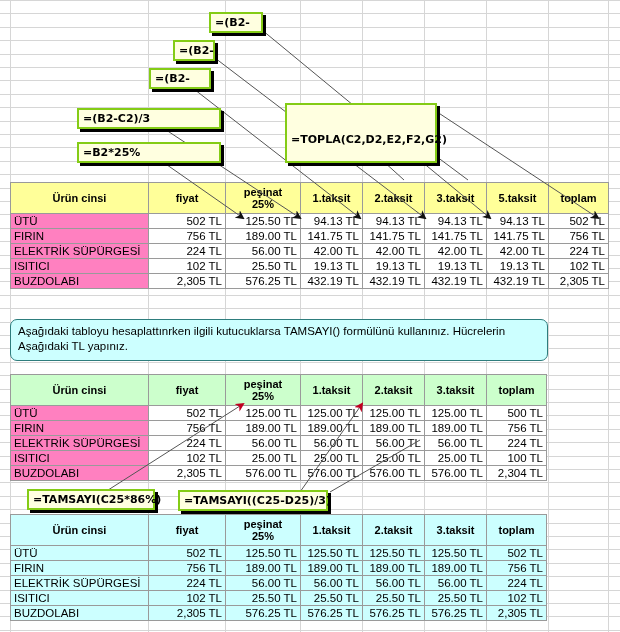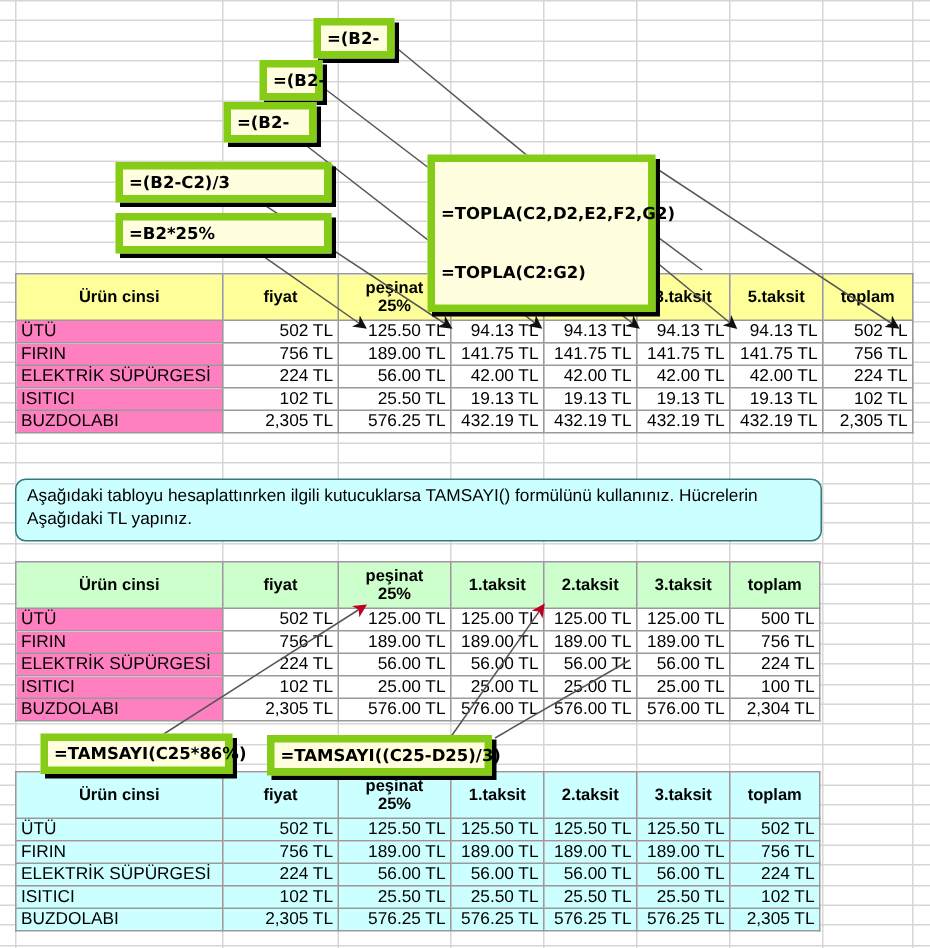--- a/index.html
+++ b/index.html
@@ -59,21 +59,21 @@
   
   #table3{left:10px;top:514px;width:530px;}
   #table3 thead th{background:#ccffff;}
   #table3 tbody td.lbl{background:#ccffff;}
   #table3 tbody td.num{background:#ccffff;}
 
   
   .callout{
     position:absolute;
     background:#ffffe0;
-    border:5px solid #84cc16;
+    border:2px solid #84cc16;
     box-shadow:3px 3px 0 #000;
     font-family:"DejaVu Sans", sans-serif;
     font-weight:bold;
     font-size:11px;
     line-height:13px;
     color:#000;
     padding:2px 4px;
     white-space:pre;
     box-sizing:border-box;
     z-index:6;
@@ -193,21 +193,20 @@
 </svg>
 
 <div class="callout" style="left:209px;top:12px;width:54px;">=(B2-</div>
 <div class="callout" style="left:173px;top:40px;width:42px;">=(B2-</div>
 <div class="callout" style="left:149px;top:68px;width:62px;">=(B2-</div>
 <div class="callout" style="left:77px;top:108px;width:144px;">=(B2-C2)/3</div>
 <div class="callout" style="left:77px;top:142px;width:144px;">=B2*25%</div>
 
 <div class="callout" style="left:285px;top:74px;width:152px;margin-top:29px;">
   <div>=TOPLA(C2,D2,E2,F2,G2)</div>
-  <div>=TOPLA(C2:G2)</div>
 </div>
 
 <div class="callout" style="left:27px;top:489px;width:128px;">=TAMSAYI(C25*86%)</div>
 <div class="callout" style="left:178px;top:490px;width:150px;">=TAMSAYI((C25-D25)/3)</div>
 
 <div id="note">Aşağıdaki tabloyu hesaplattınrken ilgili kutucuklarsa TAMSAYI() formülünü kullanınız. Hücrelerin Aşağıdaki TL yapınız.</div>
 
 <table class="sheet-table" id="table1">
   <colgroup>
     <col style="width:138px">

